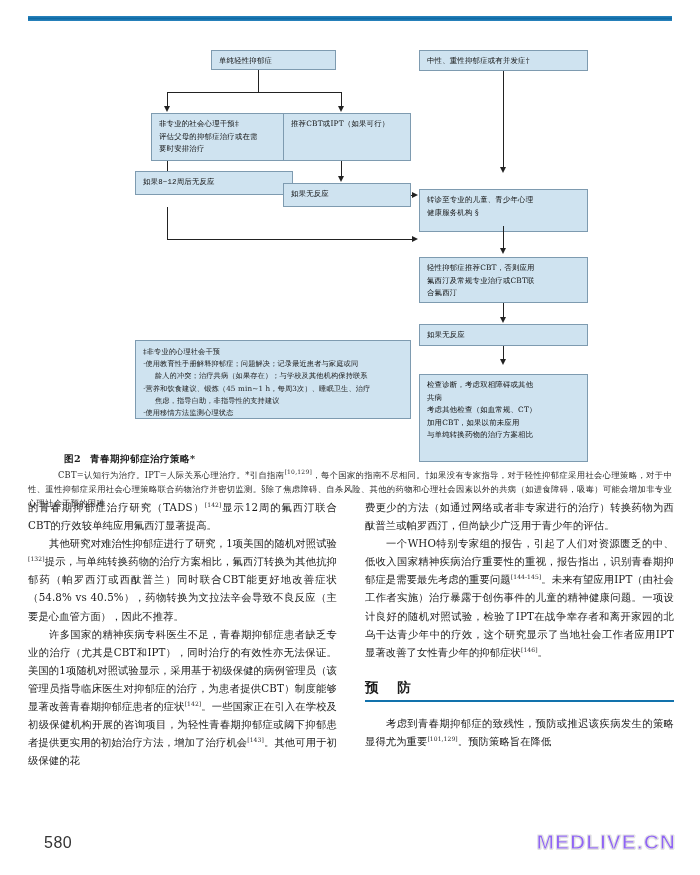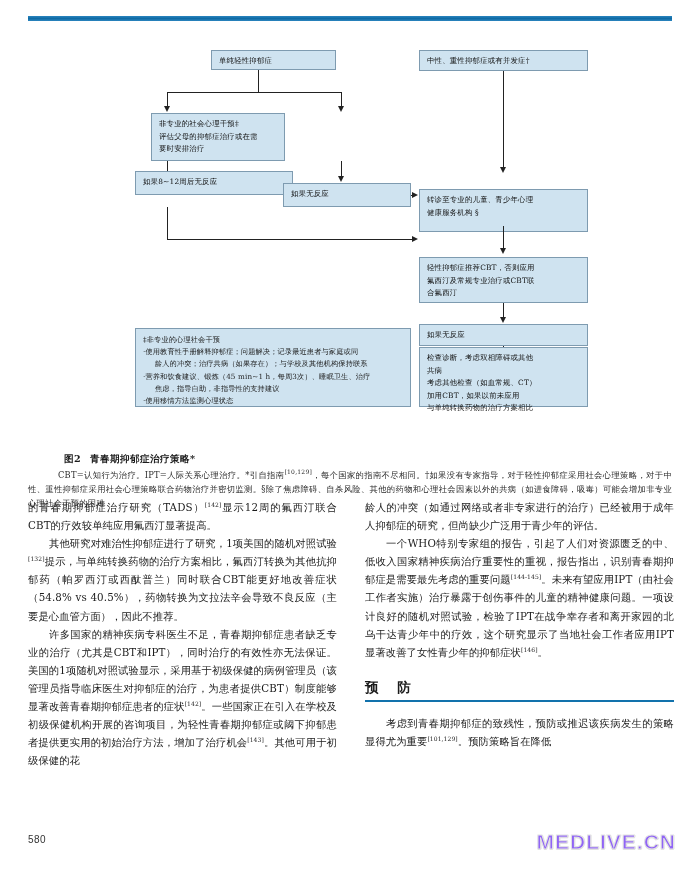--- a/index.html
+++ b/index.html
@@ -18,23 +18,23 @@
 
   
   #top-rule {
     position: absolute;
     left: 28px; top: 16px;
     width: 644px; height: 5px;
     background: linear-gradient(to bottom, #2b85bf 0%, #0f6ba5 50%, #2b85bf 100%);
   }
   #page-number {
     position: absolute;
-    left: 28px; top: 834px;
+    left: 44px; top: 834px;
     font-family: "Liberation Sans", sans-serif;
-    font-size: 10px;
+    font-size: 16px;
     color: #333;
     letter-spacing: 0.5px;
   }
   #watermark {
     position: absolute;
     right: 24px; top: 830px;
     font-family: "Liberation Sans", sans-serif;
     font-size: 21px;
     font-weight: bold;
     letter-spacing: 1px;
@@ -65,20 +65,21 @@
   .fbox.center-v { display: flex; align-items: flex-start; }
   .note-box {
     position: absolute;
     background: #cfe3f0;
     border: 1px solid #7e9bb0;
     box-sizing: border-box;
     font-size: 7.2px;
     line-height: 12.2px;
     padding: 5px 8px 12px 7px;
     letter-spacing: 0.15px;
+    margin-top: 12px;
   }
   .note-box .nl { display: block; white-space: pre-wrap; }
   .note-box .nl.ind { padding-left: 7px; text-indent: -7px; }
 
   
   .vline, .hline {
     position: absolute;
     background: #222;
   }
   .vline { width: 1px; }
@@ -174,27 +175,30 @@
   <div class="arrow-down" style="left:163.5px; top:78px;"></div>
   <div class="vline" style="left:341px; top:64px; height:14px;"></div>
   <div class="arrow-down" style="left:337.5px; top:78px;"></div>
 
   <div class="fbox" style="left:135px; top:85px; width:134px; height:48px;margin-left:16px;">
     <span>非专业的社会心理干预‡</span><br>
     <span>评估父母的抑郁症治疗或在需</span><br>
     <span>要时安排治疗</span>
   </div>
 
+  <div class="fbox" style="left:283px; top:85px; width:128px; height:48px;">
+    <span>推荐CBT或IPT（如果可行）</span>
+  </div>
 
   <div class="vline" style="left:167px; top:133px; height:15px;"></div>
   <div class="arrow-down" style="left:163.5px; top:148px;"></div>
   <div class="vline" style="left:341px; top:133px; height:15px;"></div>
   <div class="arrow-down" style="left:337.5px; top:148px;"></div>
 
-  <div class="fbox center-v" style="left:135px; top:143px; width:158px; height:24px;">
+  <div class="fbox center-v" style="left:135px; top:143px; width:158px; height:24px;font-family:Liberation Mono, monospace;">
     <span>如果8~12周后无反应</span>
   </div>
 
   <div class="fbox center-v" style="left:283px; top:155px; width:128px; height:24px;">
     <span>如果无反应</span>
   </div>
 
   <div class="fbox" style="left:419px; top:161px; width:169px; height:43px;">
     <span>转诊至专业的儿童、青少年心理</span><br>
     <span>健康服务机构 §</span>
@@ -223,21 +227,21 @@
   <div class="vline" style="left:503px; top:275px; height:14px;"></div>
   <div class="arrow-down" style="left:499.5px; top:289px;"></div>
 
   <div class="fbox center-v" style="left:419px; top:296px; width:169px; height:22px;">
     <span>如果无反应</span>
   </div>
 
   <div class="vline" style="left:503px; top:318px; height:13px;"></div>
   <div class="arrow-down" style="left:499.5px; top:331px;"></div>
 
-  <div class="fbox" style="left:419px; top:319px; width:169px; height:60px;">
+  <div class="fbox" style="left:419px; top:346px; width:169px; height:88px;">
     <span>检查诊断，考虑双相障碍或其他</span><br>
     <span>共病</span><br>
     <span>考虑其他检查（如血常规、CT）</span><br>
     <span>加用CBT，如果以前未应用</span><br>
     <span>与单纯转换药物的治疗方案相比</span>
   </div>
 
   <div class="note-box" style="left:135px; top:300px; width:276px; height:79px;">
     <span class="nl">‡非专业的心理社会干预</span>
     <span class="nl ind">·使用教育性手册解释抑郁症；问题解决；记录最近患者与家庭或同
@@ -256,21 +260,21 @@
   <div id="caption-body">CBT=认知行为治疗。IPT=人际关系心理治疗。*引自指南<sup>[10,129]</sup>，每个国家的指南不尽相同。†如果没有专家指导，对于轻性抑郁症采用社会心理策略，对于中性、重性抑郁症采用社会心理策略联合药物治疗并密切监测。§除了焦虑障碍、自杀风险、其他的药物和心理社会因素以外的共病（如进食障碍，吸毒）可能会增加非专业心理社会干预的困难</div>
 </div>
 
 <div id="columns">
   <div class="col">
     <p class="para cont">的青春期抑郁症治疗研究（TADS）<sup>[142]</sup>显示12周的氟西汀联合CBT的疗效较单纯应用氟西汀显著提高。</p>
     <p class="para">其他研究对难治性抑郁症进行了研究，1项美国的随机对照试验<sup>[132]</sup>提示，与单纯转换药物的治疗方案相比，氟西汀转换为其他抗抑郁药（帕罗西汀或西酞普兰）同时联合CBT能更好地改善症状（54.8% vs 40.5%），药物转换为文拉法辛会导致不良反应（主要是心血管方面），因此不推荐。</p>
     <p class="para">许多国家的精神疾病专科医生不足，青春期抑郁症患者缺乏专业的治疗（尤其是CBT和IPT），同时治疗的有效性亦无法保证。美国的1项随机对照试验显示，采用基于初级保健的病例管理员（该管理员指导临床医生对抑郁症的治疗，为患者提供CBT）制度能够显著改善青春期抑郁症患者的症状<sup>[142]</sup>。一些国家正在引入在学校及初级保健机构开展的咨询项目，为轻性青春期抑郁症或阈下抑郁患者提供更实用的初始治疗方法，增加了治疗机会<sup>[143]</sup>。其他可用于初级保健的花</p>
   </div>
   <div class="col">
-    <p class="para cont">龄人的冲突（如通过网络或者非专家进行的治疗）已经被用于成年人抑郁症的研究，但尚缺少广泛用于青少年的评估。</p>
+    <p class="para cont">费更少的方法（如通过网络或者非专家进行的治疗）转换药物为西酞普兰或帕罗西汀，但尚缺少广泛用于青少年的评估。</p>
     <p class="para">一个WHO特别专家组的报告，引起了人们对资源匮乏的中、低收入国家精神疾病治疗重要性的重视，报告指出，识别青春期抑郁症是需要最先考虑的重要问题<sup>[144-145]</sup>。未来有望应用IPT（由社会工作者实施）治疗暴露于创伤事件的儿童的精神健康问题。一项设计良好的随机对照试验，检验了IPT在战争幸存者和离开家园的北乌干达青少年中的疗效，这个研究显示了当地社会工作者应用IPT显著改善了女性青少年的抑郁症状<sup>[146]</sup>。</p>
     <h2 class="sec-head">预 防</h2>
     <p class="para">考虑到青春期抑郁症的致残性，预防或推迟该疾病发生的策略显得尤为重要<sup>[101,129]</sup>。预防策略旨在降低</p>
   </div>
 </div>
 
 <div id="page-number">580</div>
 <div id="watermark">MEDLIVE.CN</div>
 
 </body></html>

